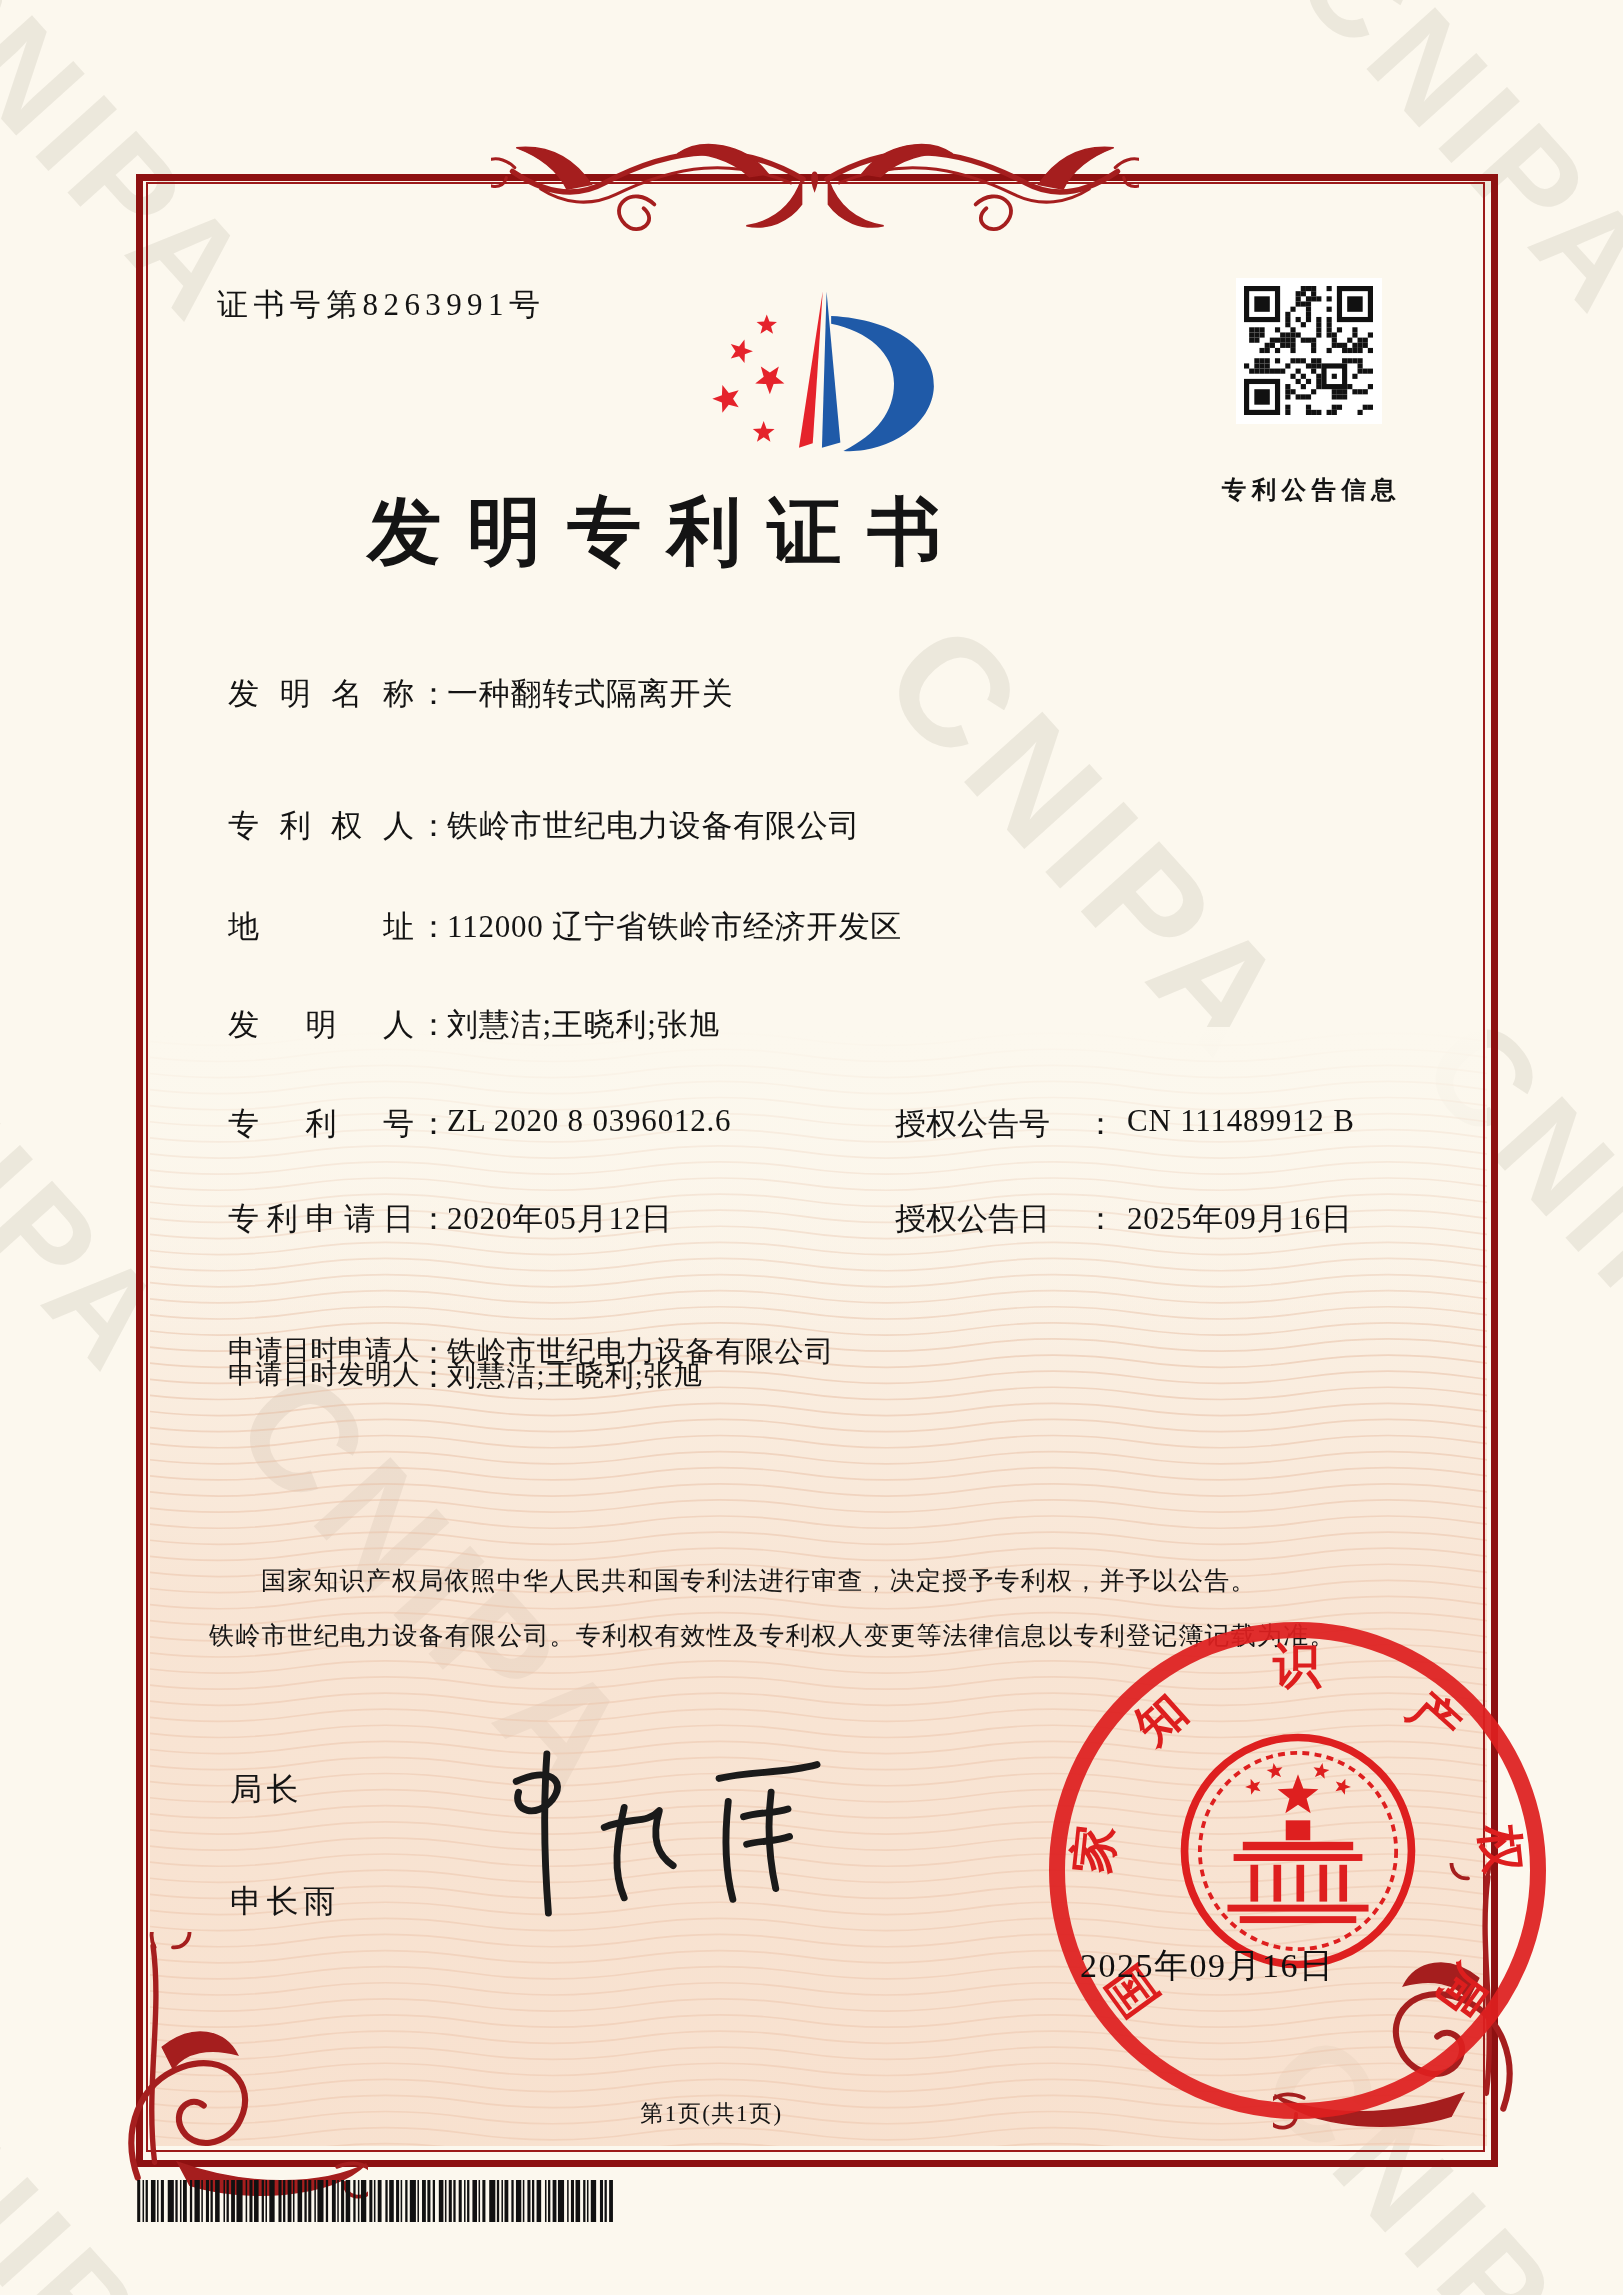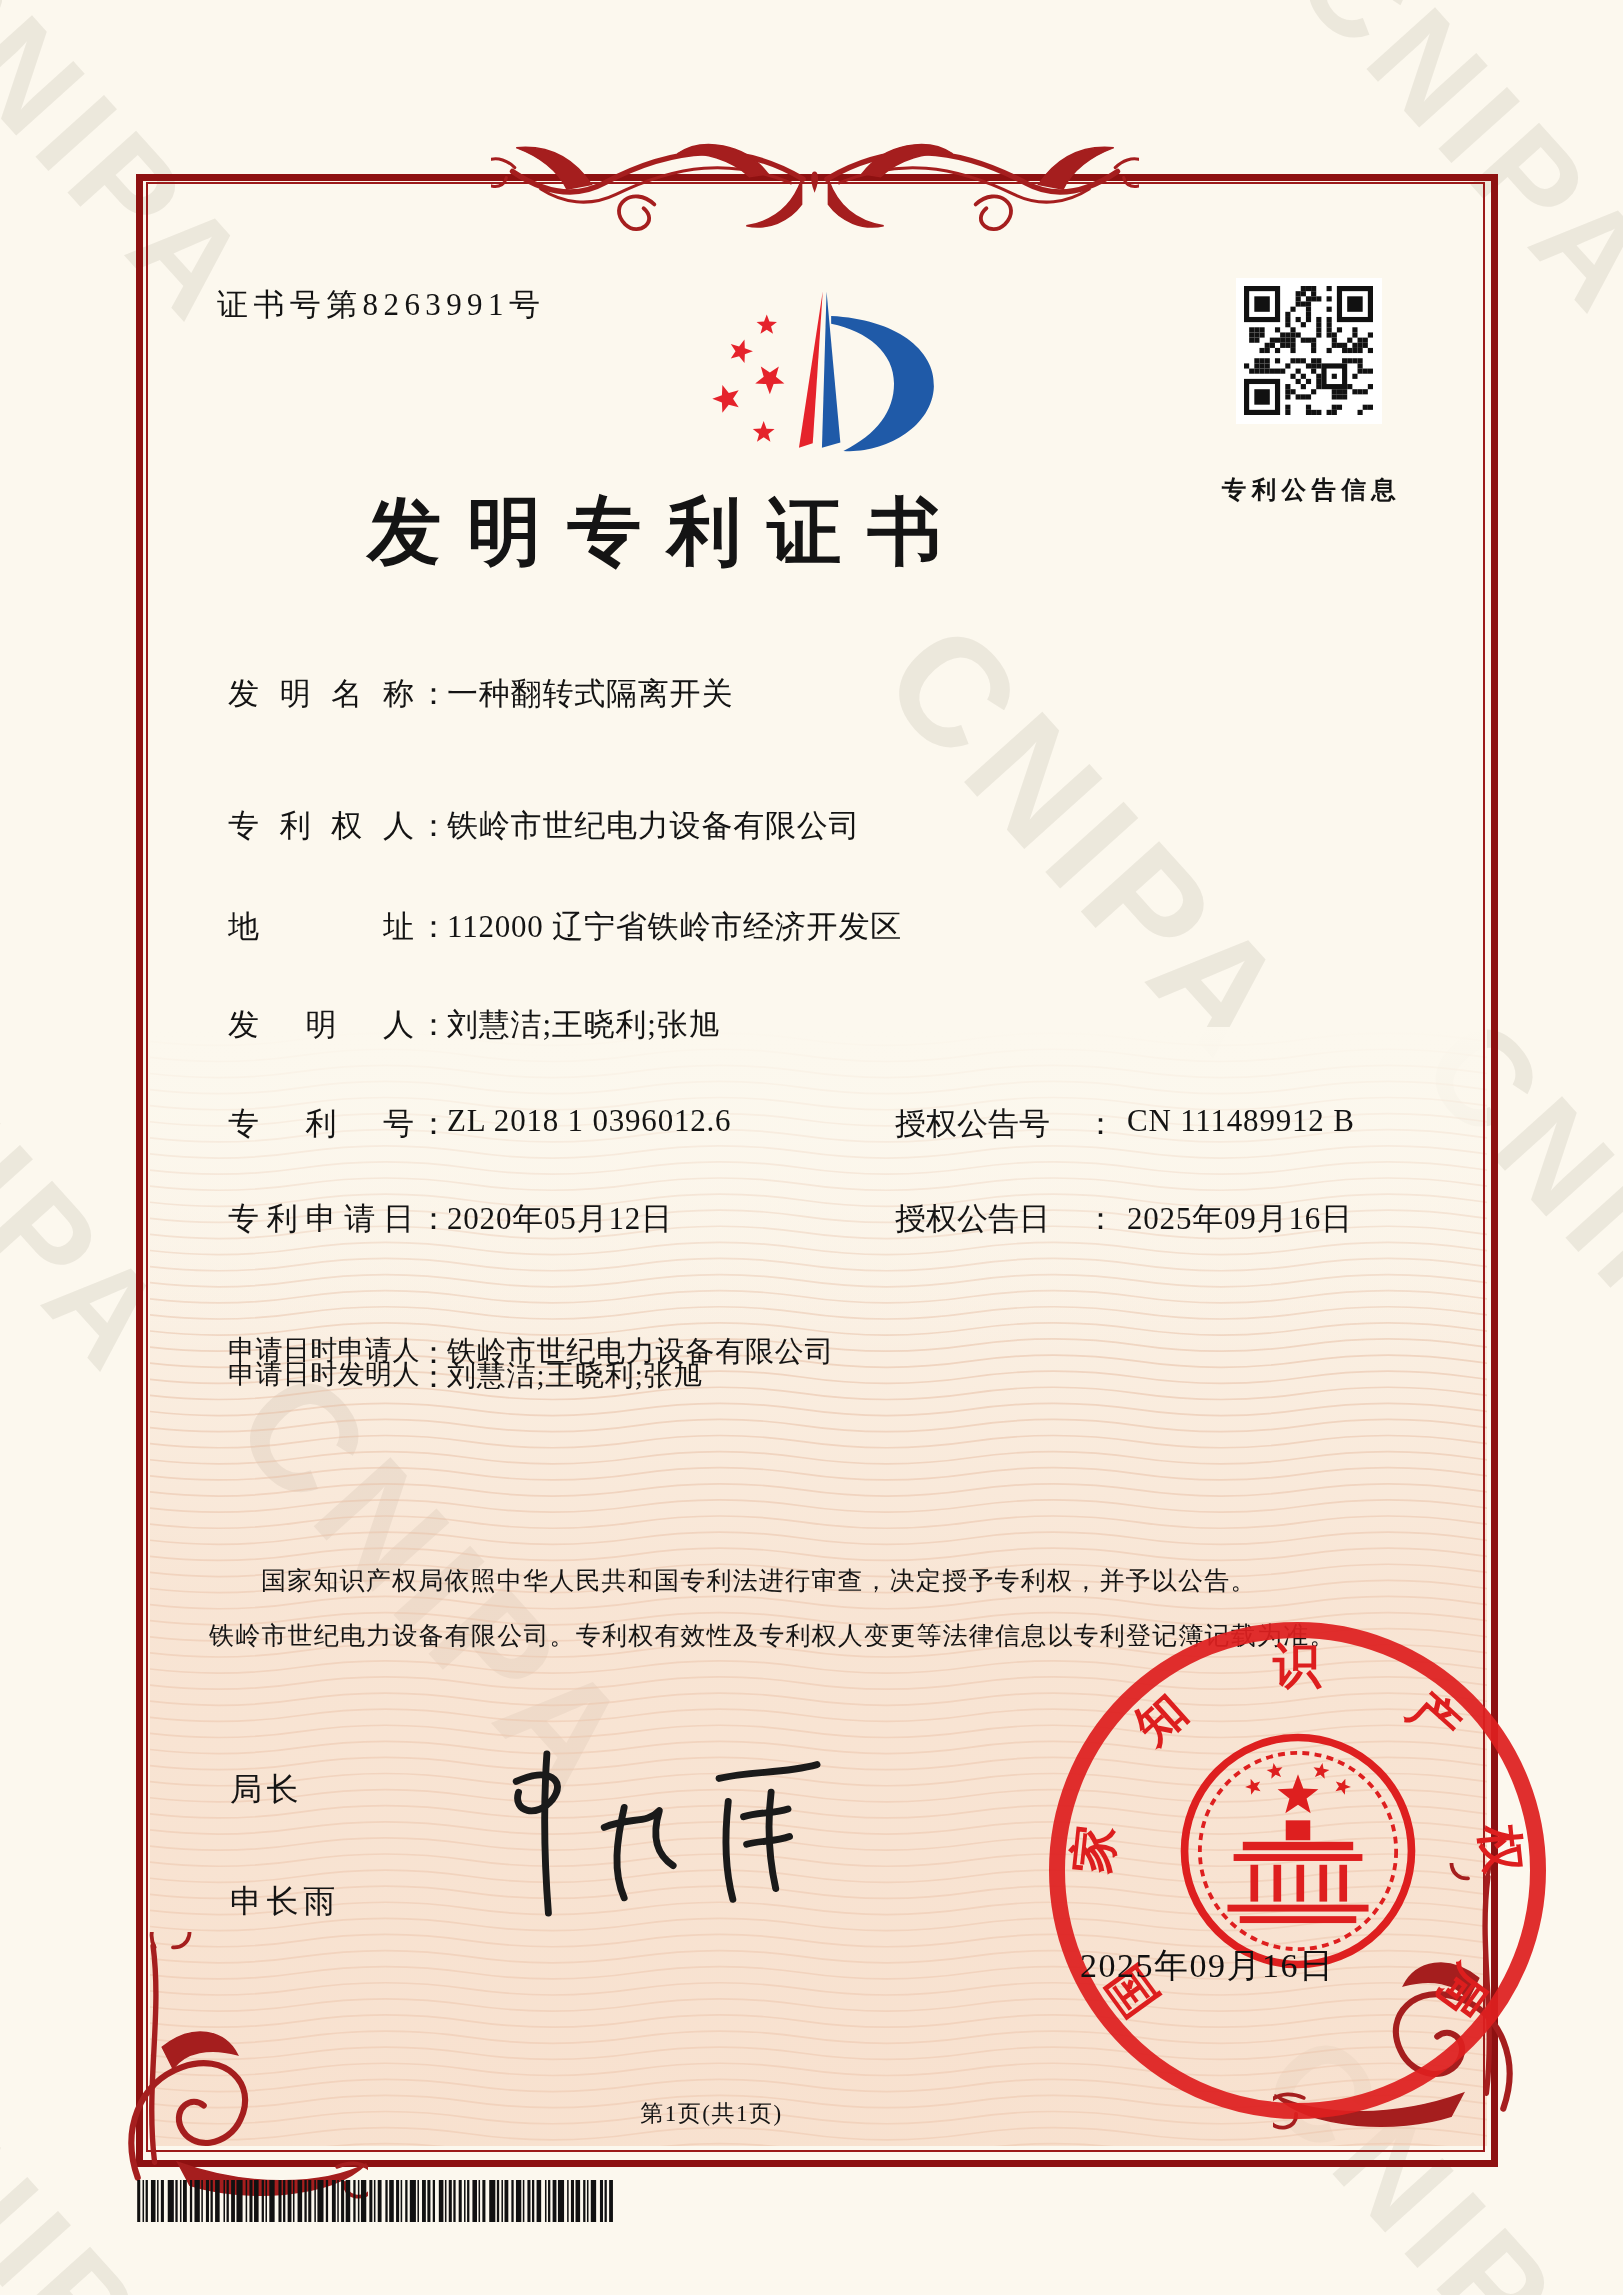--- a/index.html
+++ b/index.html
@@ -431,21 +431,21 @@
     <span class="colon">：</span>
     <span class="val">刘慧洁;王晓利;张旭</span>
   </div>
   <div class="row" style="top:1103px;">
     <span class="lab spread">
         <span>专</span>
         <span>利</span>
         <span>号</span>
       </span>
     <span class="colon">：</span>
-    <span class="val">ZL 2018 1 0396012.6</span>
+    <span class="val">ZL 2020 8 0396012.6</span>
     <span class="lab2">授权公告号</span>
     <span class="colon2">：</span>
     <span class="val2">CN 111489912 B</span>
   </div>
   <div class="row" style="top:1198px;">
     <span class="lab spread">
         <span>专</span>
         <span>利</span>
         <span>申</span>
         <span>请</span>

